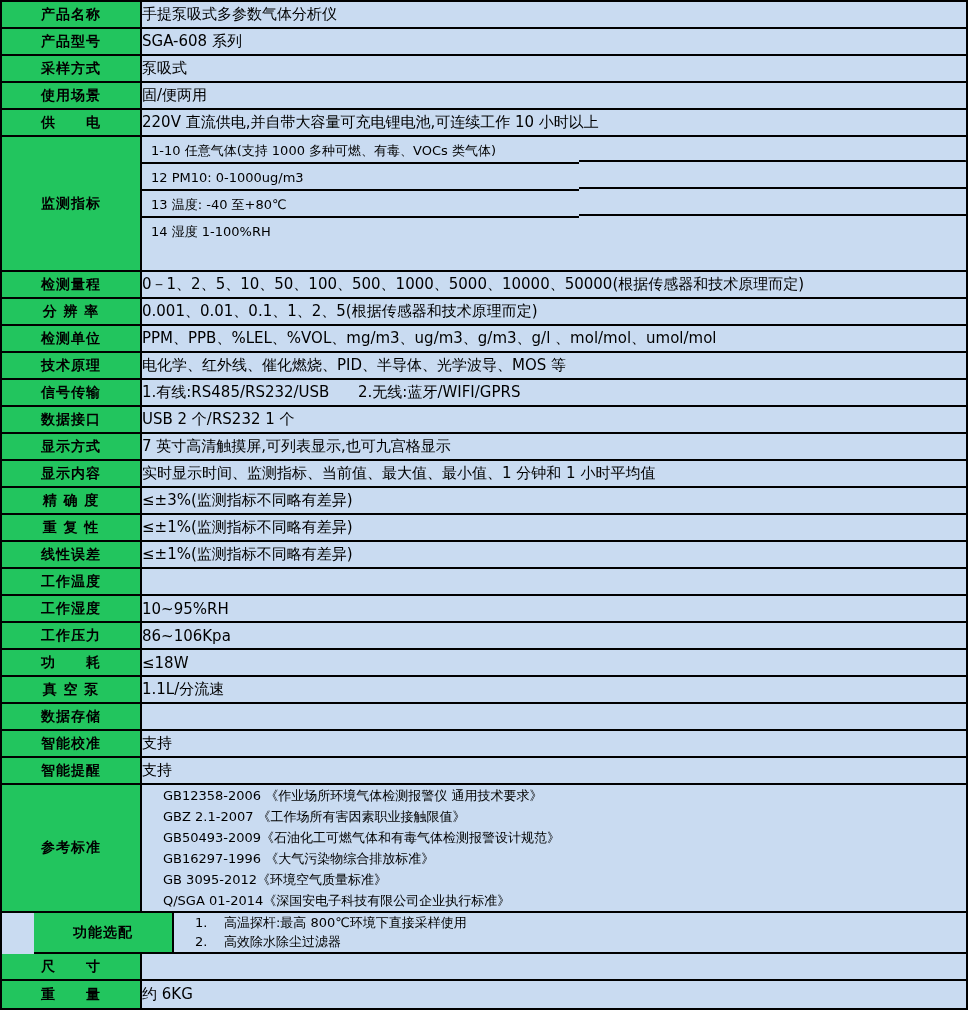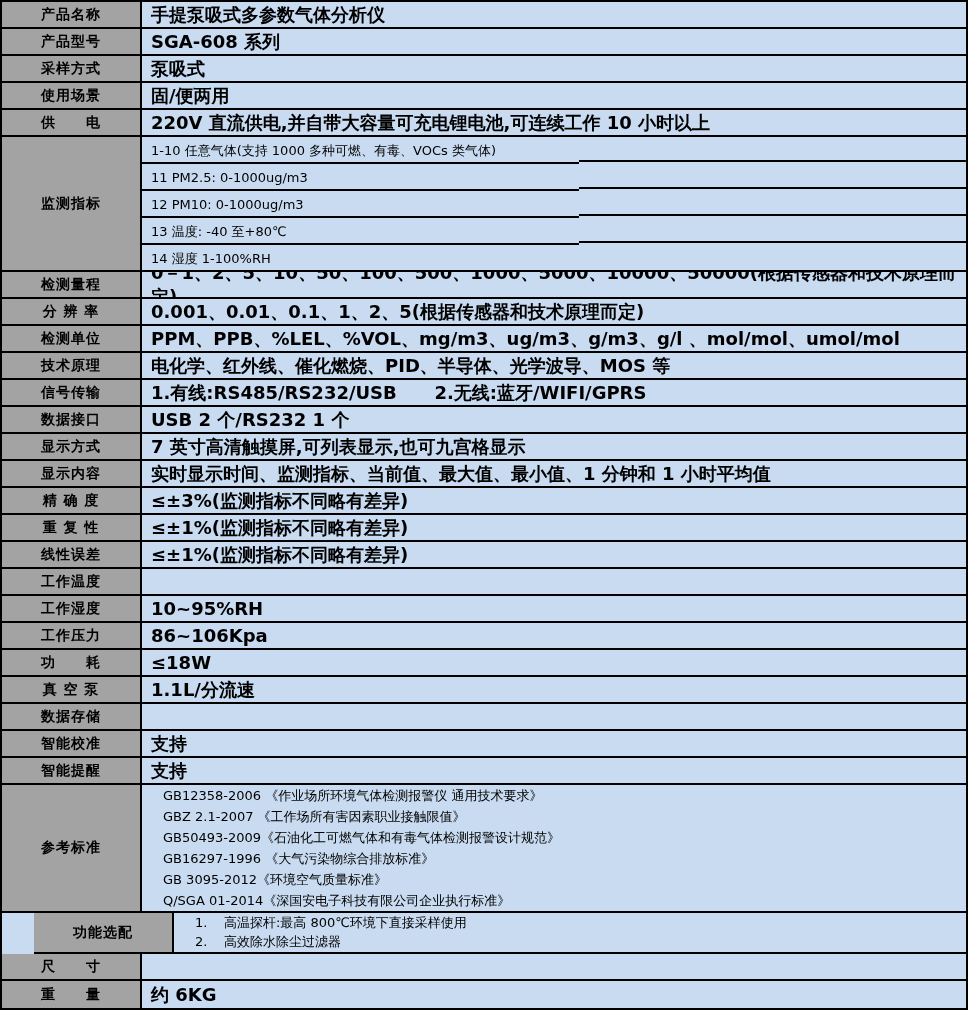--- a/index.html
+++ b/index.html
@@ -20,36 +20,34 @@
     display: flex; flex: none;
     border-bottom: 2px solid #000;
   }
   .row:last-child { border-bottom: none; }
   .r-std { height: 27px; }
   .r-monitor { height: 135px; }
   .r-ref { height: 128px; }
   .r-opt { height: 41px; margin-left: 32px; }
   .label-cell {
     flex: 0 0 140px;
-    background: #a3a3a3;
+    background: #22c55e;
     border-right: 2px solid #000;
     display: flex; align-items: center; justify-content: center;
     font-size: 14px; font-weight: bold;
     letter-spacing: 1px;
     white-space: pre;
     text-align: center;
   }
   .value-cell {
     flex: 1 1 auto;
     display: flex; align-items: center;
-    padding-left: 9px;
-    font-size: 18px;
+    font-size: 15px;
     white-space: pre-wrap;
     overflow: hidden;
-    font-weight: bold;
   }
   .value-col {
     flex: 1 1 auto;
     display: flex; flex-direction: column;
     overflow: hidden;
     border-radius: 25px;
   }
   .sub-row {
     position: relative;
     height: 27px; flex: none;
@@ -100,21 +98,20 @@
 
   <div class="row r-std">
     <div class="label-cell">供　　电</div>
     <div class="value-cell">220V 直流供电,并自带大容量可充电锂电池,可连续工作 10 小时以上</div>
   </div>
 
   <div class="row r-monitor">
     <div class="label-cell">监测指标</div>
     <div class="value-col">
       <div class="sub-row">1-10 任意气体(支持 1000 多种可燃、有毒、VOCs 类气体)</div>
-      <div class="sub-row">11 PM2.5: 0-1000ug/m3</div>
       <div class="sub-row">12 PM10: 0-1000ug/m3</div>
       <div class="sub-row">13 温度: -40 至+80℃</div>
       <div class="sub-row">14 湿度 1-100%RH</div>
     </div>
   </div>
 
   <div class="row r-std">
     <div class="label-cell">检测量程</div>
     <div class="value-cell">0－1、2、5、10、50、100、500、1000、5000、10000、50000(根据传感器和技术原理而定)</div>
   </div>

